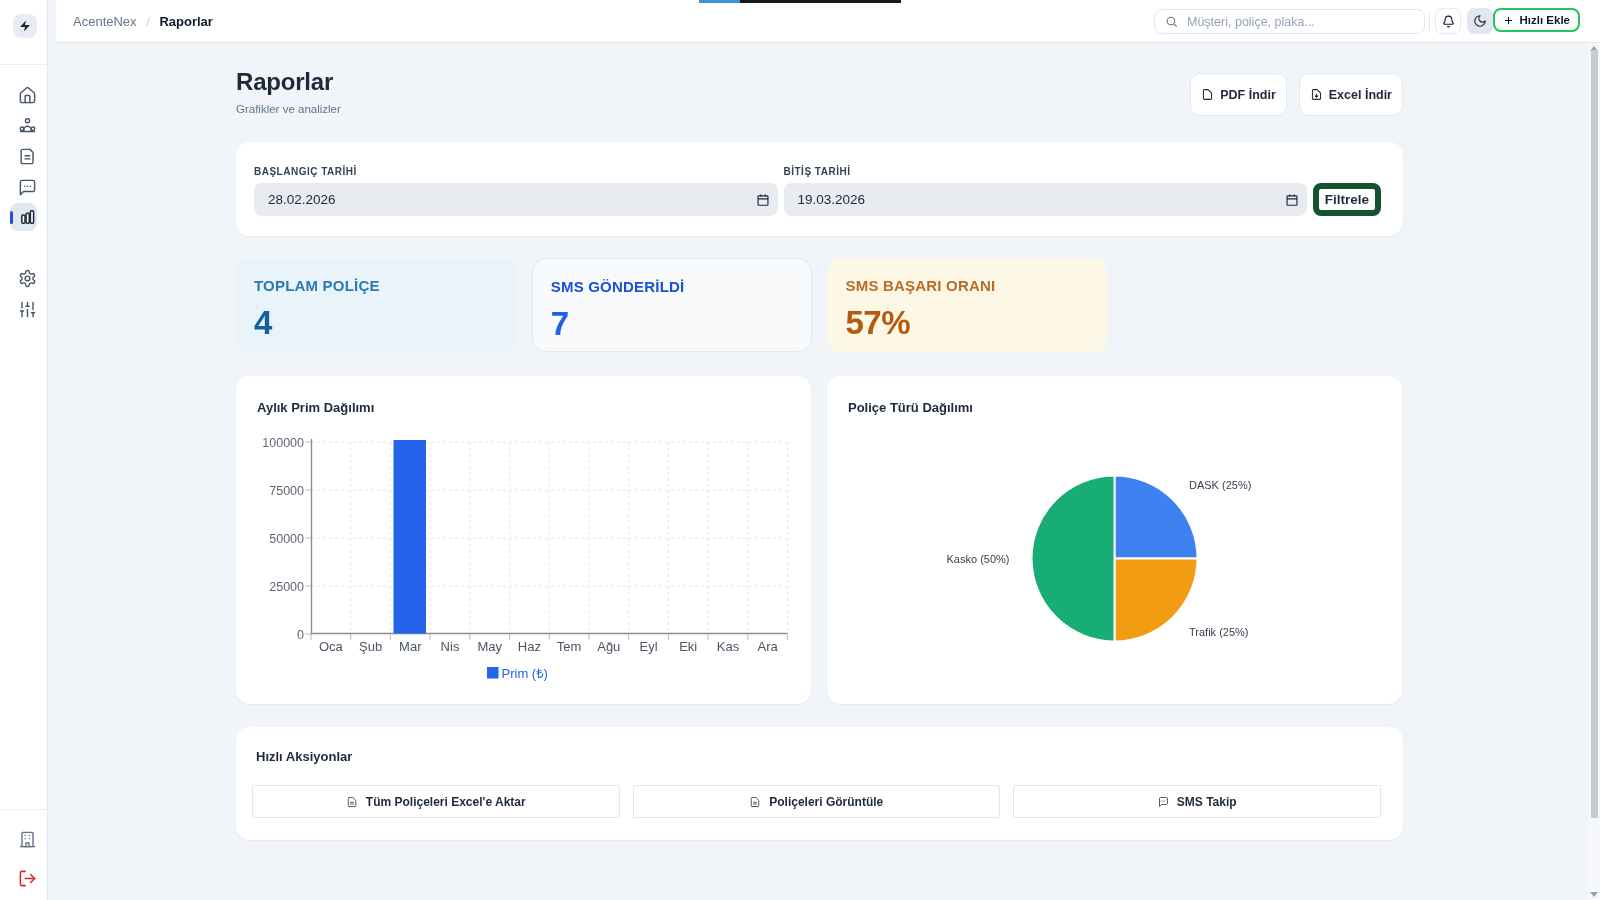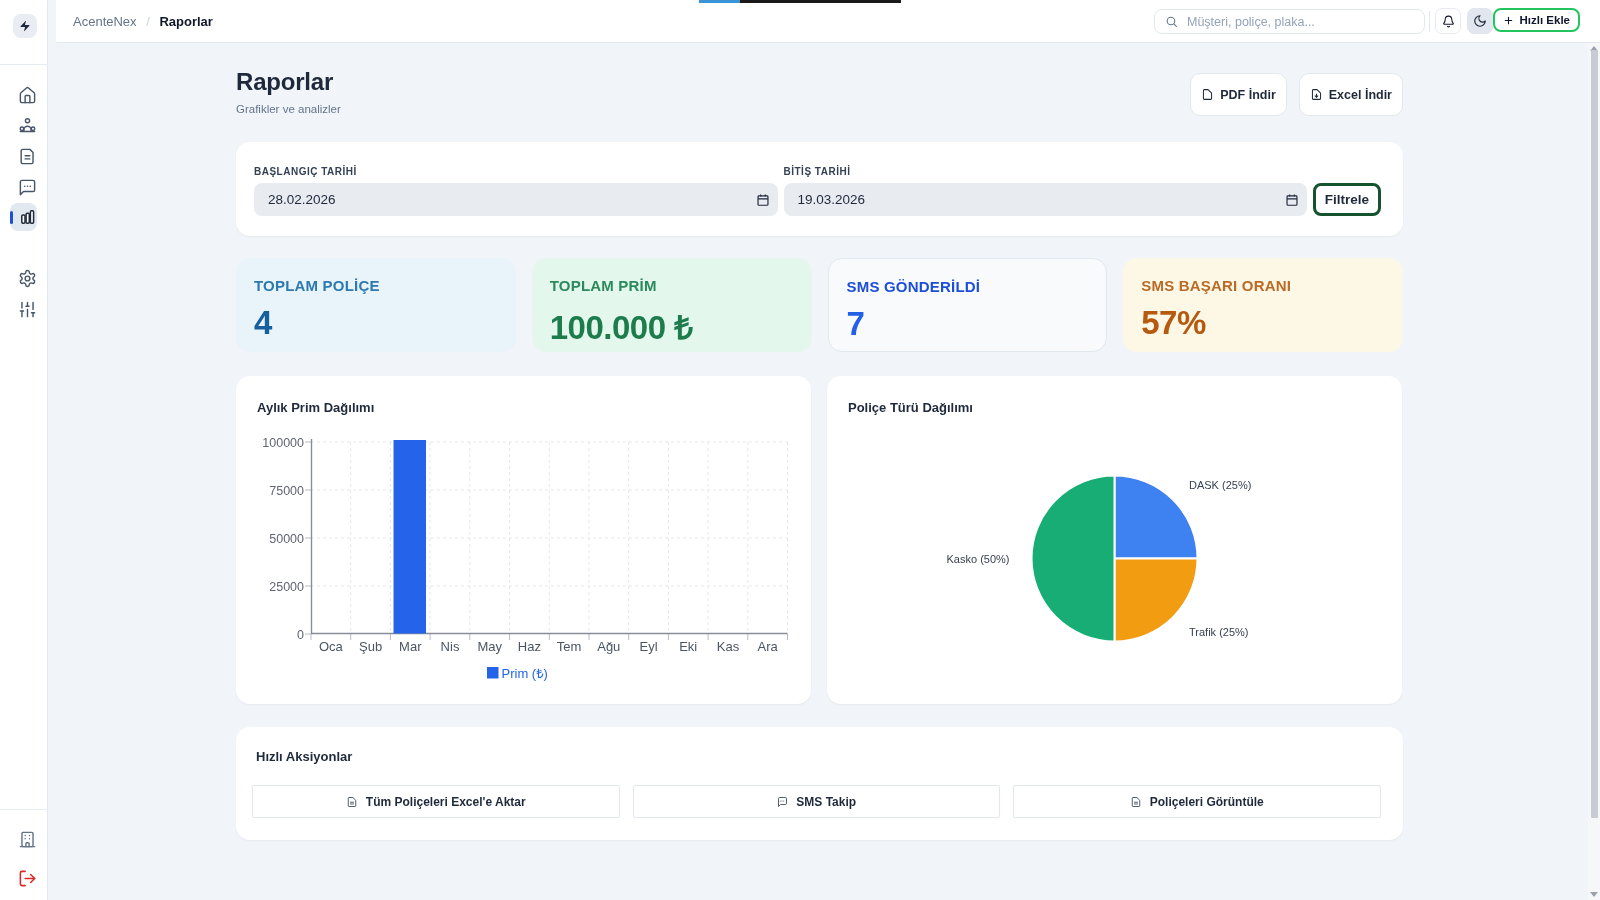--- a/index.html
+++ b/index.html
@@ -43,21 +43,21 @@
   .btn { height:43px; display:flex; align-items:center; gap:6px; background:#fff; border:1px solid #e2e8f0; border-radius:10px; padding:0 10px; font-size:12.5px; font-weight:700; color:#1e293b; }
   .btn svg { width:13px; height:13px; }
 
   .card { position:absolute; background:#fff; border-radius:14px; box-shadow:0 1px 2px rgba(15,23,42,.05); }
   
   .fcard { left:188px; top:99px; width:1167px; height:94px; padding:17px 22px 0 18px; display:flex; gap:6px; align-items:flex-start; }
   .fcol { flex:1; }
   .flabel { font-size:10px; font-weight:700; color:#334155; letter-spacing:.5px; margin:7px 0 6px; }
   .finput { height:33px; background:#e8ebf0; border-radius:8px; display:flex; align-items:center; padding:0 8px 0 14px; font-size:13.5px; color:#1e293b; }
   .finput .grow { flex:1; }
-  .fbtn { margin-top:24px; width:68px; height:33px; background:#fff; border:3px solid #14532d; border-radius:8px; display:flex; align-items:center; justify-content:center; font-size:13.5px; font-weight:700; color:#1e293b; flex:0 0 auto; }
+  .fbtn { margin-top:24px; width:68px; height:33px; background:#fff; border:6px solid #14532d; border-radius:8px; display:flex; align-items:center; justify-content:center; font-size:13.5px; font-weight:700; color:#1e293b; flex:0 0 auto; }
 
   
   .stats { position:absolute; left:188px; top:215px; width:1167px; display:grid; grid-template-columns:repeat(4,1fr); gap:16px; }
   .stat { height:94px; border-radius:14px; padding:19px 18px 0; }
   .stat .sl { font-size:15px; font-weight:700; letter-spacing:.2px; }
   .stat .sv { margin-top:10px; font-size:33px; font-weight:800; letter-spacing:-0.5px; }
   .st1 { background:#e9f3fa; } .st1 .sl { color:#2b7ab0; } .st1 .sv { color:#15619d; }
   .st2 { background:#e3f7ec; } .st2 .sl { color:#2b8a5c; } .st2 .sv { color:#1d7c4c; }
   .st3 { background:#f8fafc; border:1px solid #e2e8f0; } .st3 .sl { color:#1d4ed8; } .st3 .sv { color:#2260e8; }
   .st4 { background:#fdf8e6; } .st4 .sl { color:#ba6b26; } .st4 .sv { color:#b55a10; }
@@ -232,24 +232,20 @@
           </svg>
       </div>
     </div>
     <div class="fbtn">Filtrele</div>
   </div>
 
   <div class="stats">
     <div class="stat st1">
         <div class="sl">TOPLAM POLİÇE</div>
         <div class="sv">4</div>
-      </div>
-    <div class="stat st2">
-        <div class="sl">TOPLAM PRİM</div>
-        <div class="sv">100.000 ₺</div>
       </div>
     <div class="stat st3">
         <div class="sl">SMS GÖNDERİLDİ</div>
         <div class="sv">7</div>
       </div>
     <div class="stat st4">
         <div class="sl">SMS BAŞARI ORANI</div>
         <div class="sv">57%</div>
       </div>
   </div>
@@ -333,31 +329,31 @@
     <div class="qrow">
       <div class="qbtn">
         <svg viewBox="0 0 24 24" fill="none" stroke="#475569" stroke-width="1.9" stroke-linecap="round" stroke-linejoin="round">
             <path d="M13 3H6a1.5 1.5 0 0 0-1.5 1.5v15A1.5 1.5 0 0 0 6 21h12a1.5 1.5 0 0 0 1.5-1.5V9.5z"></path>
             <path d="M9 12.5h6M9 16h6"></path>
           </svg>
         Tüm Poliçeleri Excel'e Aktar
       </div>
       <div class="qbtn">
         <svg viewBox="0 0 24 24" fill="none" stroke="#475569" stroke-width="1.9" stroke-linecap="round" stroke-linejoin="round">
+            <path d="M13 3H6a1.5 1.5 0 0 0-1.5 1.5v15A1.5 1.5 0 0 0 6 21h12a1.5 1.5 0 0 0 1.5-1.5V9.5z"></path>
+            <path d="M9 12.5h6M9 16h6"></path>
+          </svg>
+        Poliçeleri Görüntüle
+      </div>
+      <div class="qbtn">
+        <svg viewBox="0 0 24 24" fill="none" stroke="#475569" stroke-width="1.9" stroke-linecap="round" stroke-linejoin="round">
             <path d="M21 15a2 2 0 0 1-2 2H9l-4 4V5a2 2 0 0 1 2-2h12a2 2 0 0 1 2 2z"></path>
             <path d="M8.5 10h.01M12 10h.01M15.5 10h.01" stroke-width="2.2"></path>
           </svg>
         SMS Takip
-      </div>
-      <div class="qbtn">
-        <svg viewBox="0 0 24 24" fill="none" stroke="#475569" stroke-width="1.9" stroke-linecap="round" stroke-linejoin="round">
-            <path d="M13 3H6a1.5 1.5 0 0 0-1.5 1.5v15A1.5 1.5 0 0 0 6 21h12a1.5 1.5 0 0 0 1.5-1.5V9.5z"></path>
-            <path d="M9 12.5h6M9 16h6"></path>
-          </svg>
-        Poliçeleri Görüntüle
       </div>
     </div>
   </div>
 </div>
 
 <div class="sbar">
   <div class="arr up"></div>
   <div class="thumb"></div>
   <div class="arr down"></div>
 </div>

